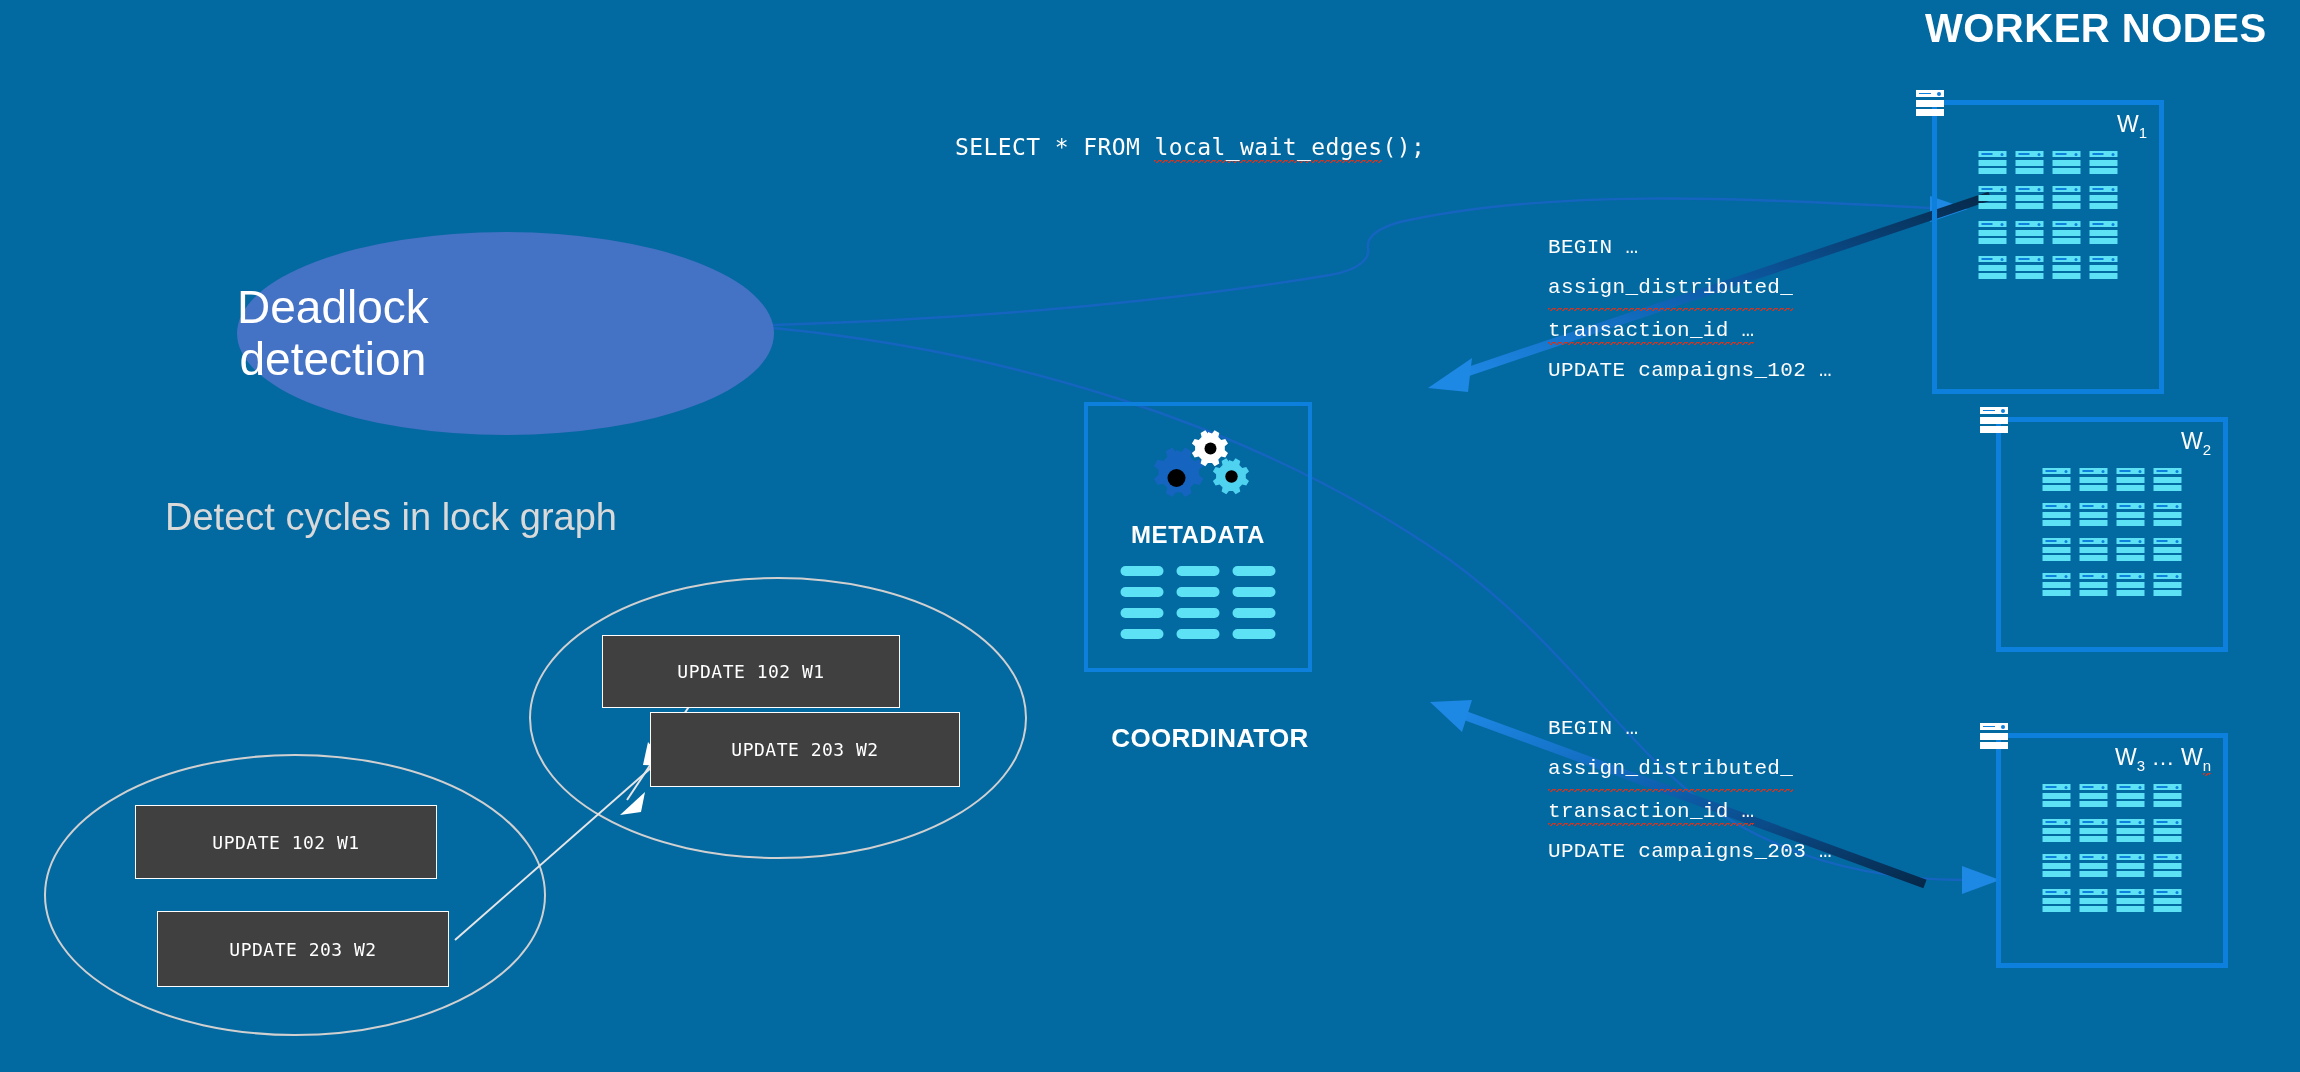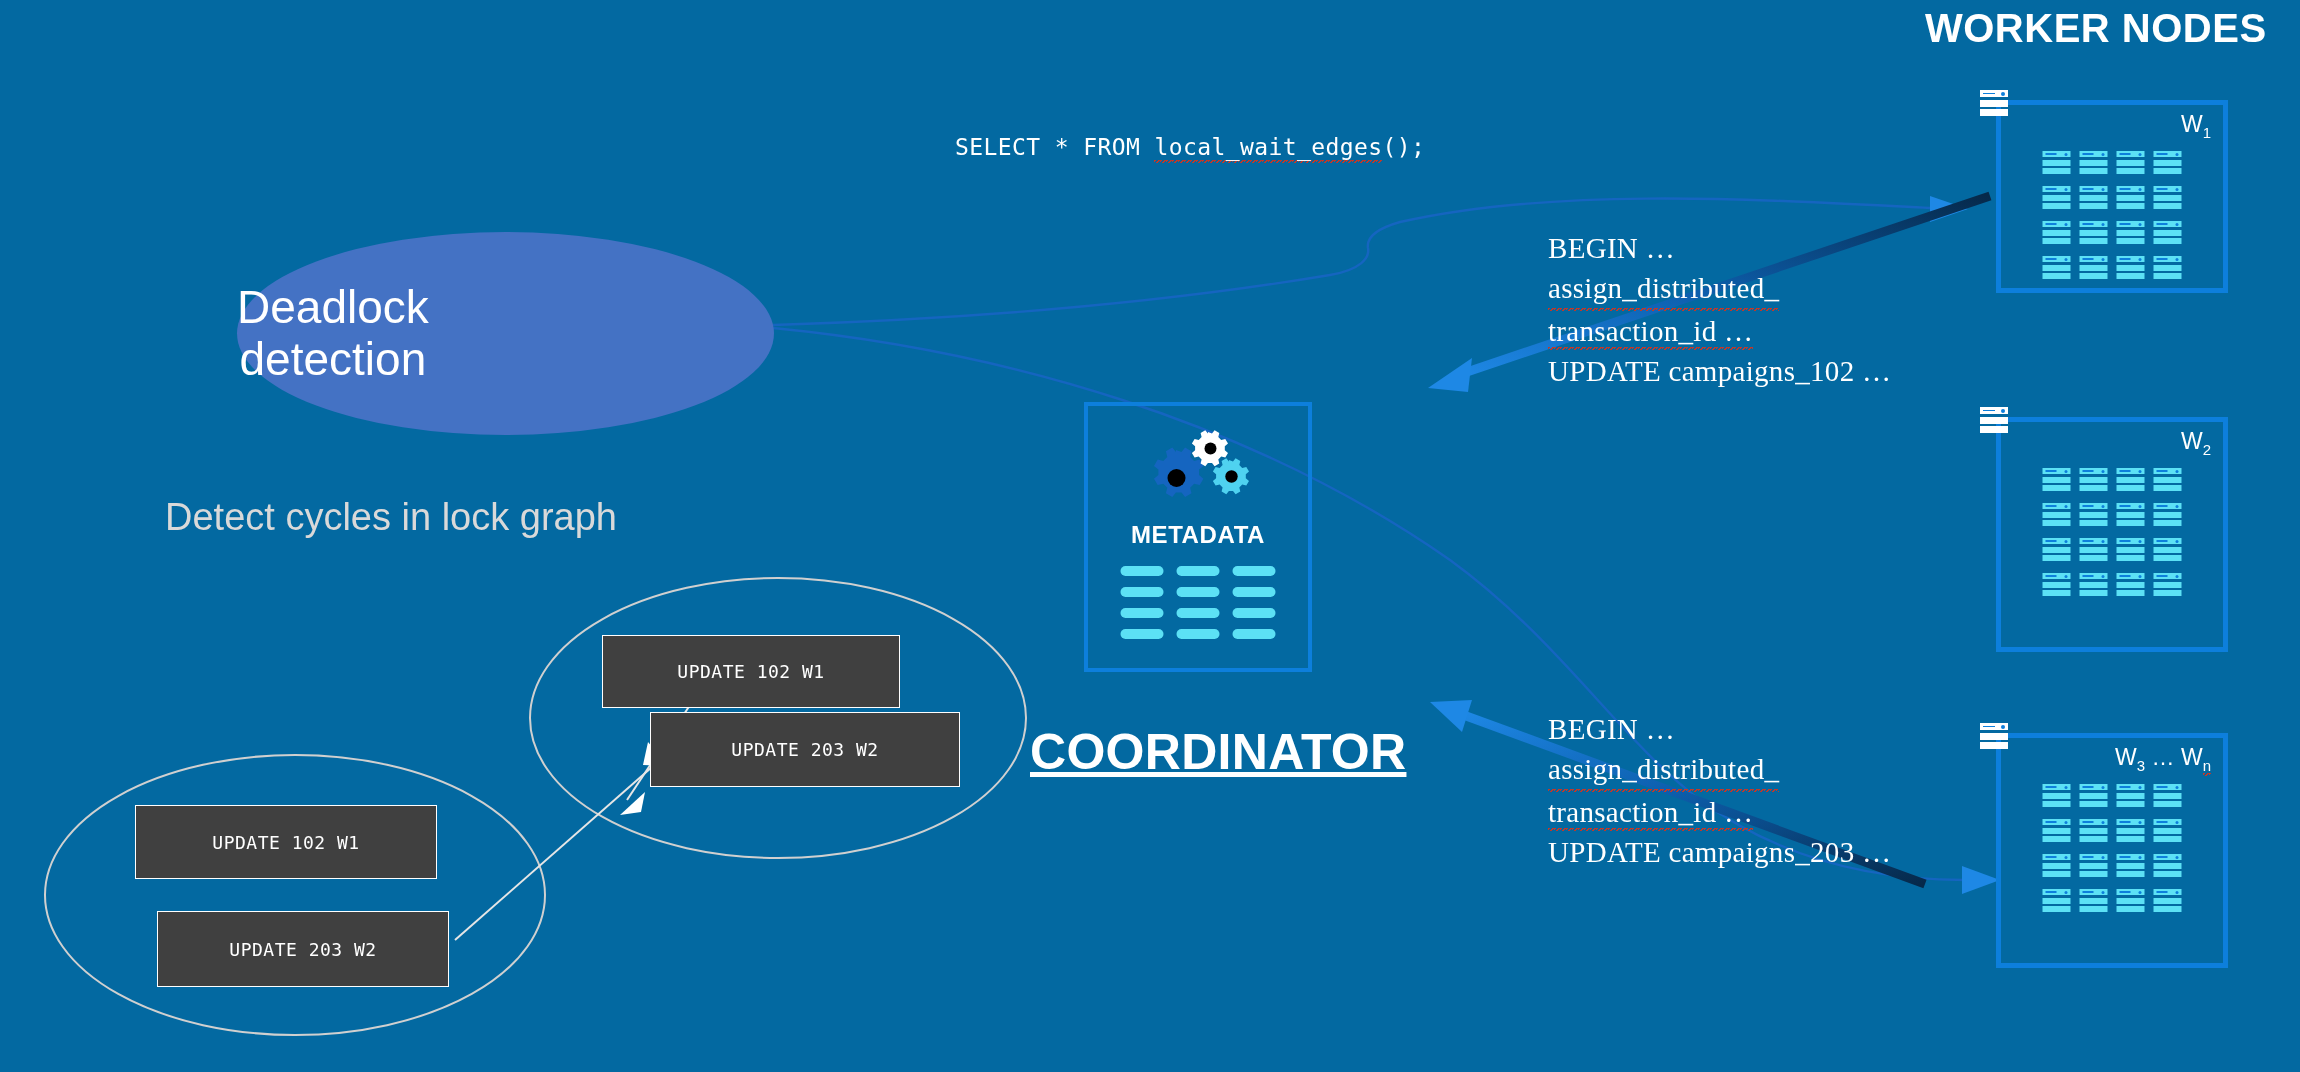--- a/index.html
+++ b/index.html
@@ -31,26 +31,25 @@
     font-size: 40px;
     font-weight: bold;
     color: #ffffff;
     letter-spacing: 0.5px;
     white-space: nowrap;
   }
   #coordinator-title {
     left: 1030px; top: 723px;
     width: 360px;
     text-align: center;
-    font-size: 50px;
+    font-size: 26px;
     font-weight: bold;
     color: #ffffff;
     line-height: 1.16;
     letter-spacing: 0.3px;
-    text-decoration: underline;
   }
 
   
   #sql-statement {
     left: 955px; top: 134px;
     font-family: "DejaVu Sans Mono", "Liberation Mono", monospace;
     font-size: 23px;
     color: #ffffff;
     white-space: nowrap;
     letter-spacing: 0.4px;
@@ -104,22 +103,22 @@
     letter-spacing: 0.5px;
     box-sizing: border-box;
   }
   #lock-box-a1 { left: 602px; top: 635px;  width: 298px; height: 73px; }
   #lock-box-a2 { left: 650px; top: 712px;  width: 310px; height: 75px; }
   #lock-box-b1 { left: 135px; top: 805px;  width: 302px; height: 74px; }
   #lock-box-b2 { left: 157px; top: 911px;  width: 292px; height: 76px; }
 
   
   .txn-block {
-    font-family: Liberation Serif, serif;
-    font-size: 29px;
+    font-family: Liberation Mono, monospace;
+    font-size: 21px;
     color: #ffffff;
     line-height: 40px;
     white-space: nowrap;
     letter-spacing: 0.3px;
   }
   #txn-block-1 { left: 1548px; top: 228px; }
   #txn-block-2 { left: 1548px; top: 709px; }
 
   
   #coordinator-node {
@@ -161,21 +160,21 @@
     width: 100%; height: 100%;
     background: #5ce1f5;
     border-radius: 5px;
   }
 
   
   .worker-node {
     border: 5px solid #0d7fdc;
     box-sizing: border-box;
   }
-  #worker-node-1 { left: 1996px; top: 100px; width: 232px; height: 193px; }
+  #worker-node-1 { left: 1932px; top: 100px; width: 232px; height: 294px; }
   #worker-node-2 { left: 1996px; top: 417px; width: 232px; height: 235px; padding-left: 8px; }
   #worker-node-3 { left: 1996px; top: 733px; width: 232px; height: 235px; }
 
   .worker-label {
     position: absolute;
     right: 12px; top: 6px;
     color: #ffffff;
     font-size: 23px;
     white-space: nowrap;
   }

